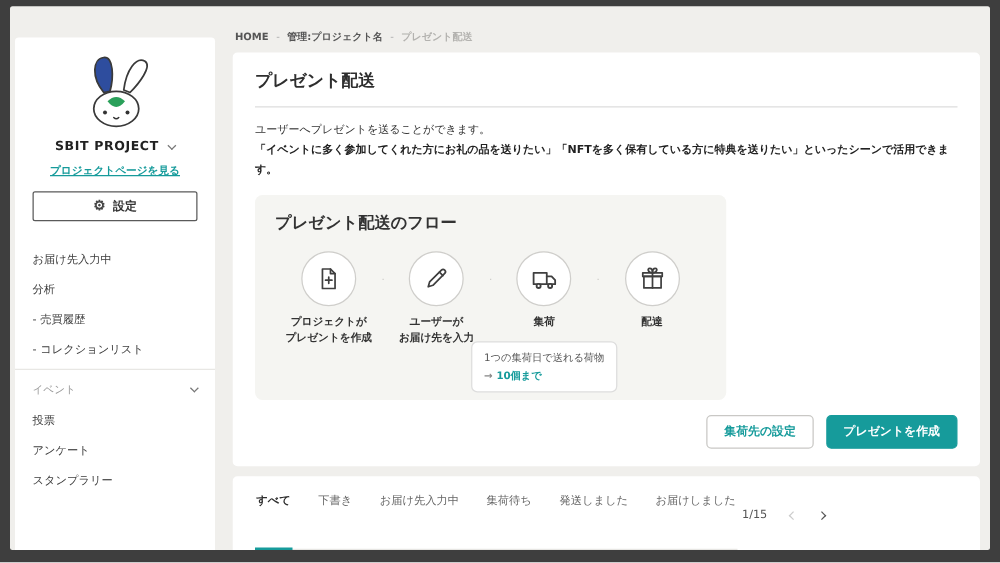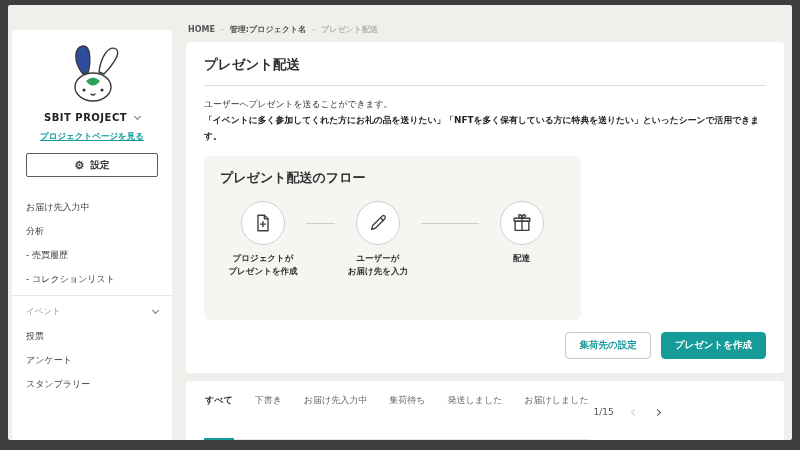--- a/index.html
+++ b/index.html
@@ -171,20 +171,40 @@
                     <path d="M14.8 6.2l3 3"></path>
                   </svg>
                 </div>
                 <div class="step-label">
                   <div>ユーザーが</div>
                   <div>お届け先を入力</div>
                 </div>
               </div>
               <div class="connector"></div>
 
+              <div class="step">
+                <div class="step-circle">
+                  <svg class="ico" width="23" height="23" viewBox="0 0 24 24" fill="none" stroke="#3f3f3f" stroke-width="1.5" stroke-linecap="round" stroke-linejoin="round">
+                    <rect x="3" y="6.5" width="11" height="9.5"></rect>
+                    <path d="M14 9.5h4l3 3.2v3.3h-7"></path>
+                    <circle cx="7.2" cy="17.5" r="1.7" fill="#fff"></circle>
+                    <circle cx="16.8" cy="17.5" r="1.7" fill="#fff"></circle>
+                  </svg>
+                </div>
+                <div class="step-label">
+                  <div>集荷</div>
+                  <div></div>
+                </div>
+                <div class="tooltip">
+                  <div>1つの集荷日で送れる荷物</div>
+                  <div class="hl-row">
+                    <span class="arrow">→</span><span class="hl">10個まで</span>
+                  </div>
+                </div>
+              </div>
               <div class="connector"></div>
 
               <div class="step">
                 <div class="step-circle">
                   <svg class="ico" width="22" height="22" viewBox="0 0 24 24" fill="none" stroke="#3f3f3f" stroke-width="1.5" stroke-linecap="round" stroke-linejoin="round">
                     <rect x="4.5" y="10" width="15" height="10"></rect>
                     <rect x="3.5" y="6.8" width="17" height="3.2"></rect>
                     <path d="M12 6.8v13.2"></path>
                     <path d="M12 6.8c-3.8 0-5-3.8-2.4-3.8 1.7 0 2.4 2.2 2.4 3.8zm0 0c3.8 0 5-3.8 2.4-3.8-1.7 0-2.4 2.2-2.4 3.8z"></path>
                   </svg>

